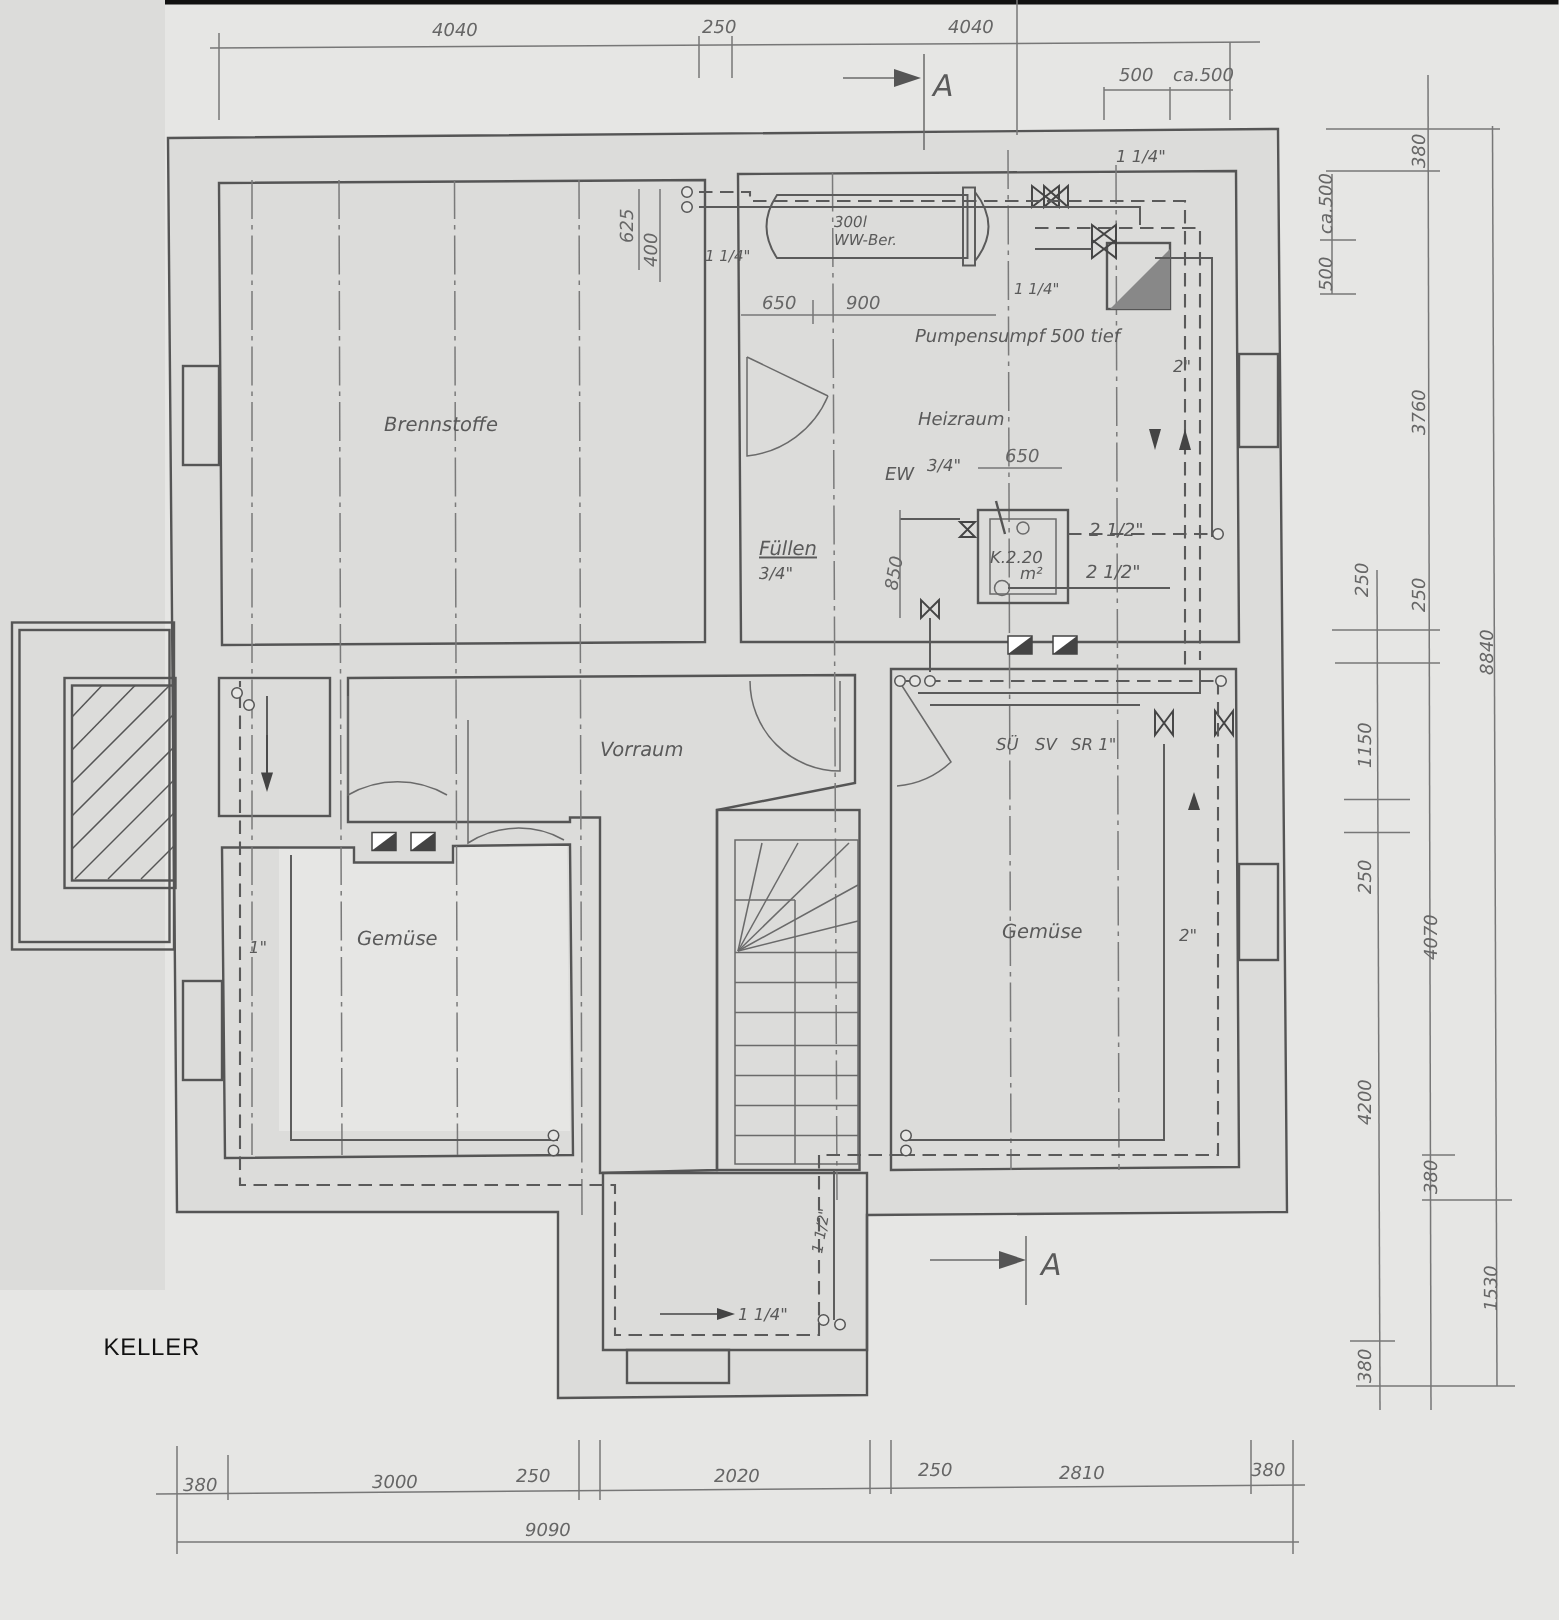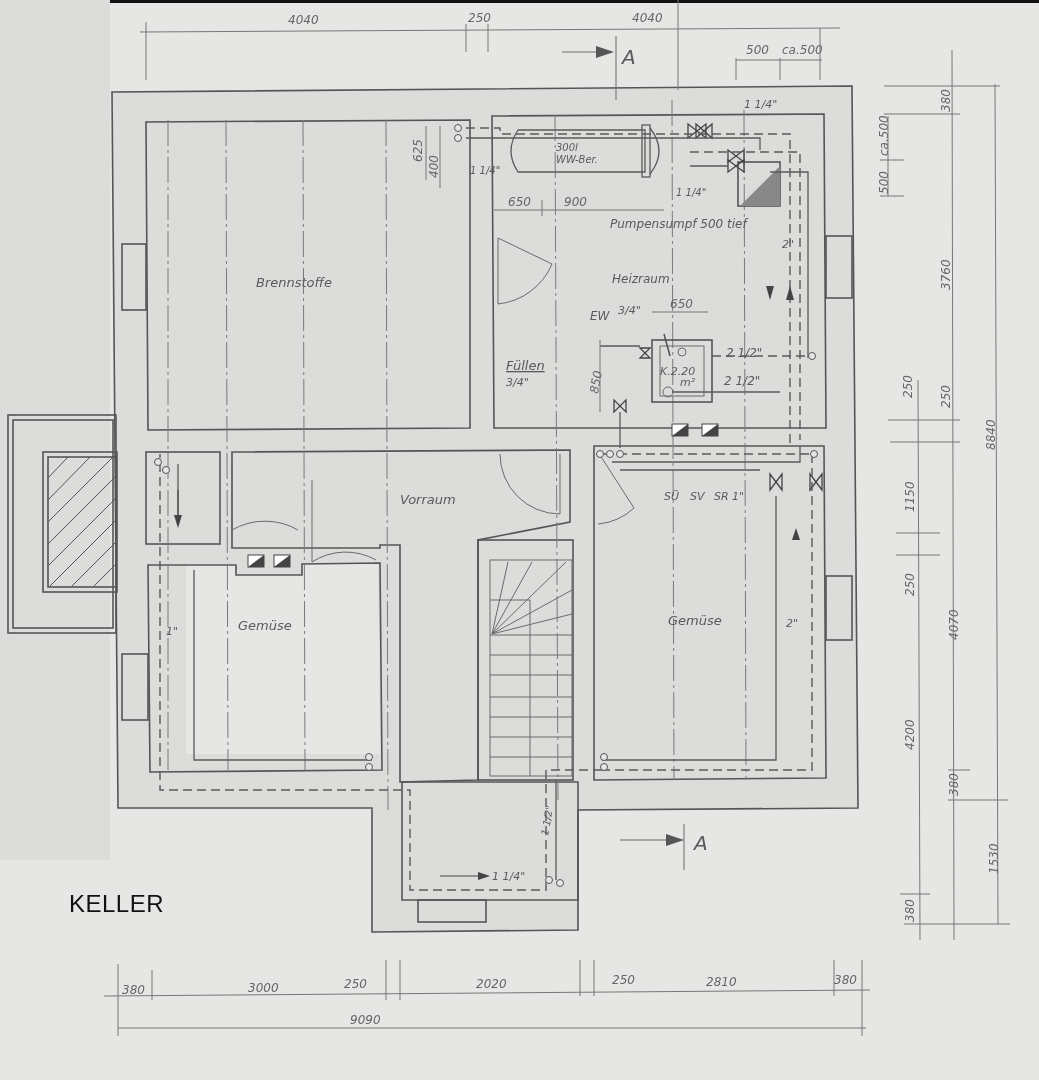--- a/index.html
+++ b/index.html
@@ -16,21 +16,21 @@
     .axis { fill: none; stroke: #7a7a7a; stroke-width: 1; stroke-dasharray: 26 4 3 4; }
     .pipe { fill: none; stroke: #5a5a5a; stroke-width: 1.4; stroke-dasharray: 9 5; }
     .pipe-solid { fill: none; stroke: #5a5a5a; stroke-width: 1.3; }
     .dim { fill: none; stroke: #777; stroke-width: 1; }
     .wall-fill { fill: #dcdcda; stroke: none; }
     .lbl { font-family: "DejaVu Sans", sans-serif; font-style: italic; fill: #5a5a5a; }
     .dimtxt { font-family: "DejaVu Sans", sans-serif; font-style: italic; fill: #666; font-size: 12px; }
     .hatch { stroke: #555; stroke-width: 1; }
     .title {
       position: absolute; left: 69px; top: 890px;
-      font-family: "Liberation Sans", sans-serif; font-size: 24px; color: #111;
+      font-family: "Liberation Sans", sans-serif; font-size: 16px; color: #111;
       letter-spacing: 0.5px;
     }
   </style>
 </head>
 <body>
 
 <div class="topbar"></div>
 
 <svg id="plan" viewBox="0 0 1039 1080" xmlns="http://www.w3.org/2000/svg">
 

